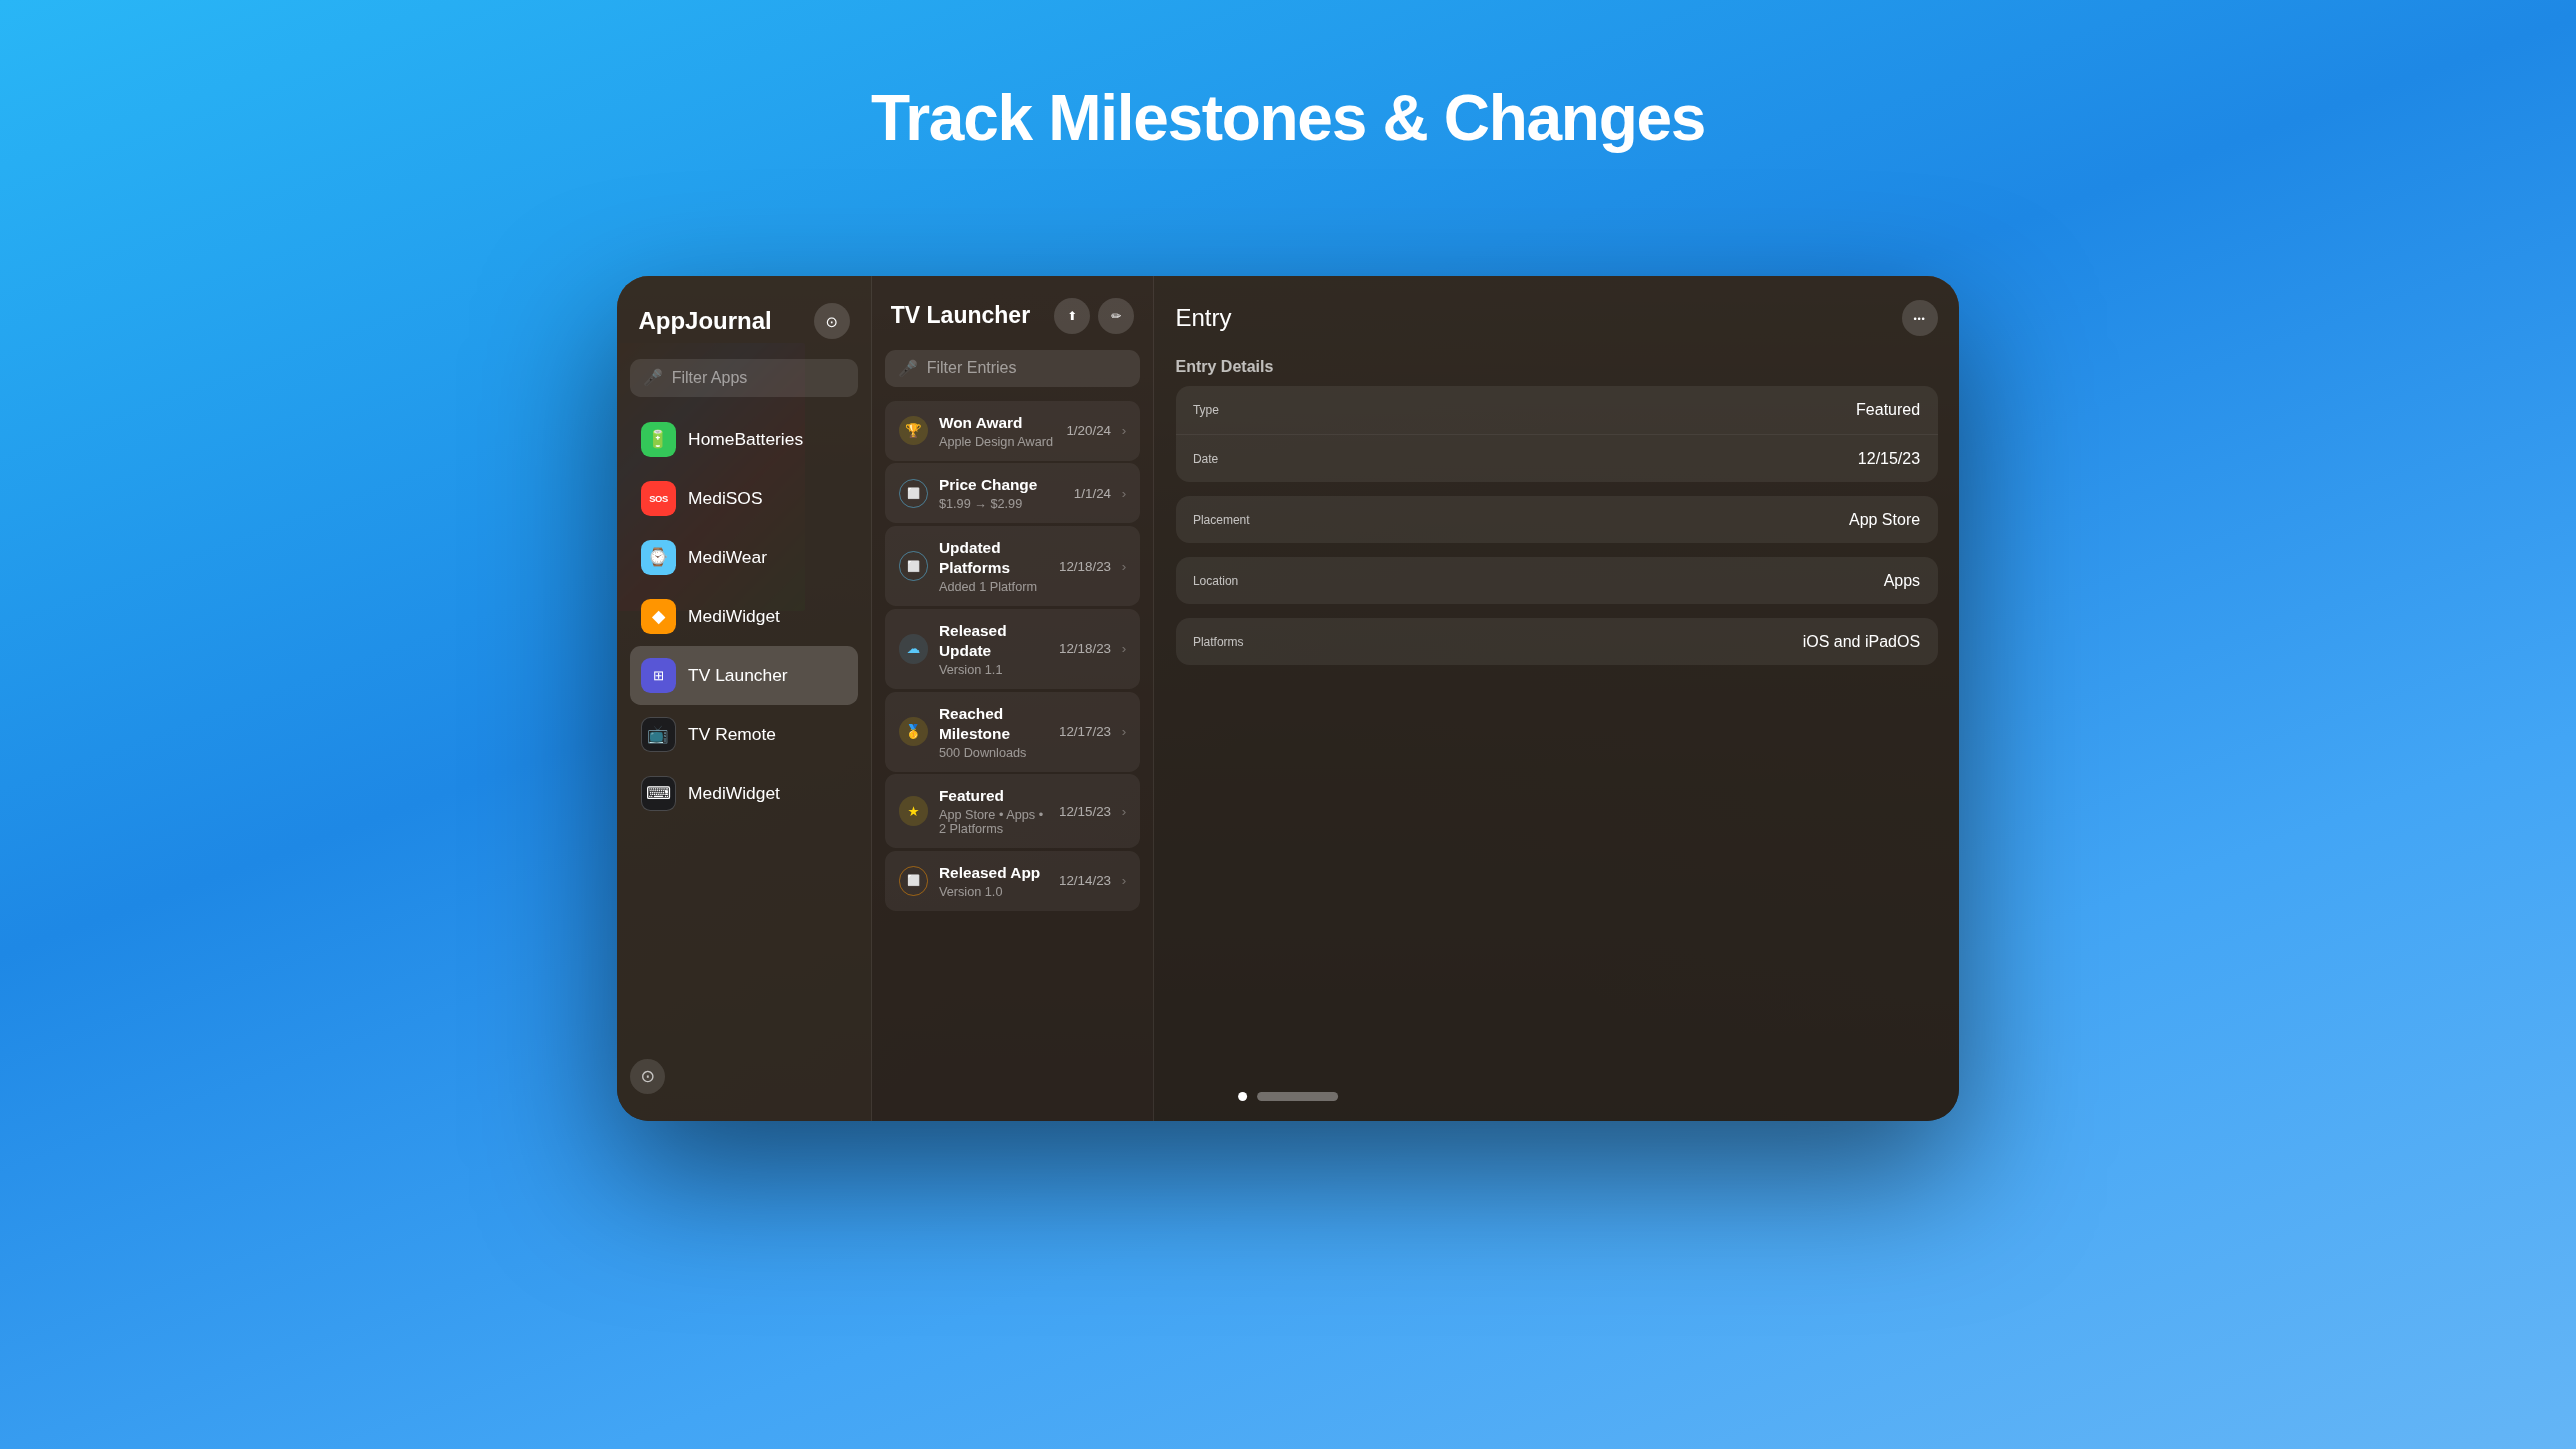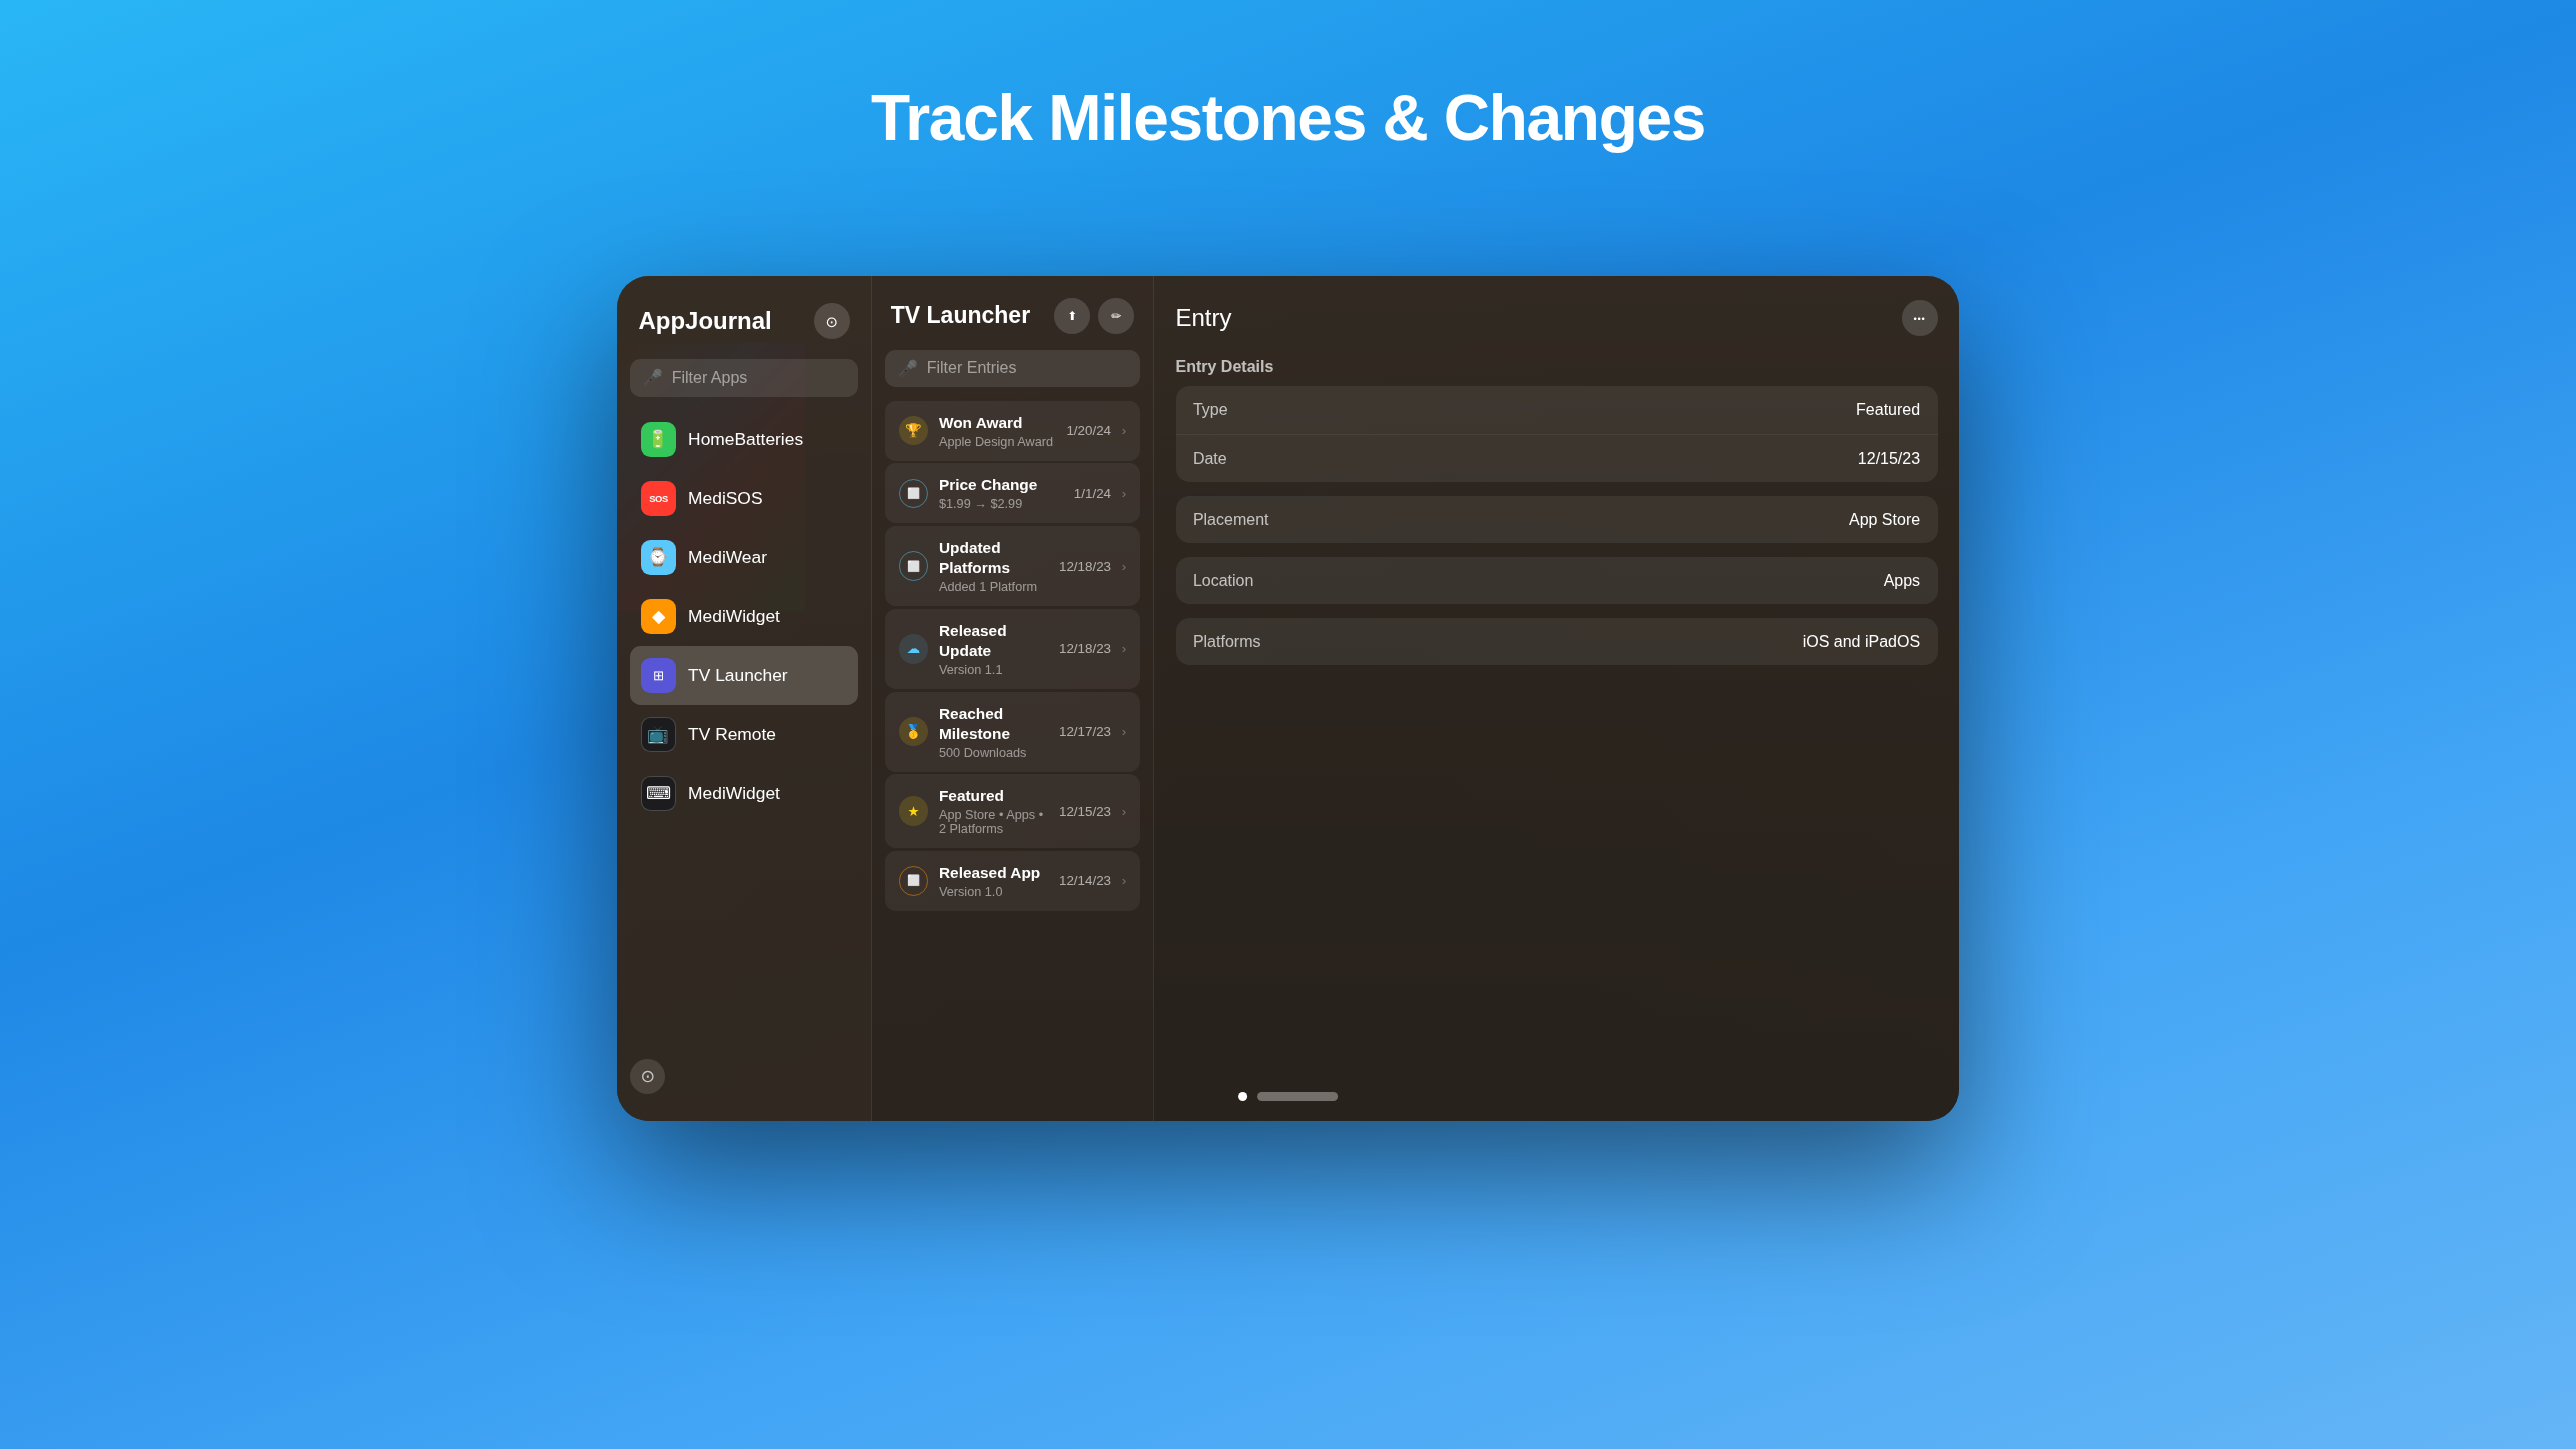--- a/index.html
+++ b/index.html
@@ -323,21 +323,21 @@
       padding: 14.8px 17.4px;
       border-bottom: 0.7px solid rgba(255,255,255,0.06);
     }
 
     .detail-row:last-child {
       border-bottom: none;
     }
 
     .detail-label {
       color: rgba(255,255,255,0.7);
-      font-size: 16px;
+      font-size: 12px;
       font-weight: 500;
     }
 
     .detail-value {
       color: white;
       font-size: 16px;
       font-weight: 500;
     }
 
     

